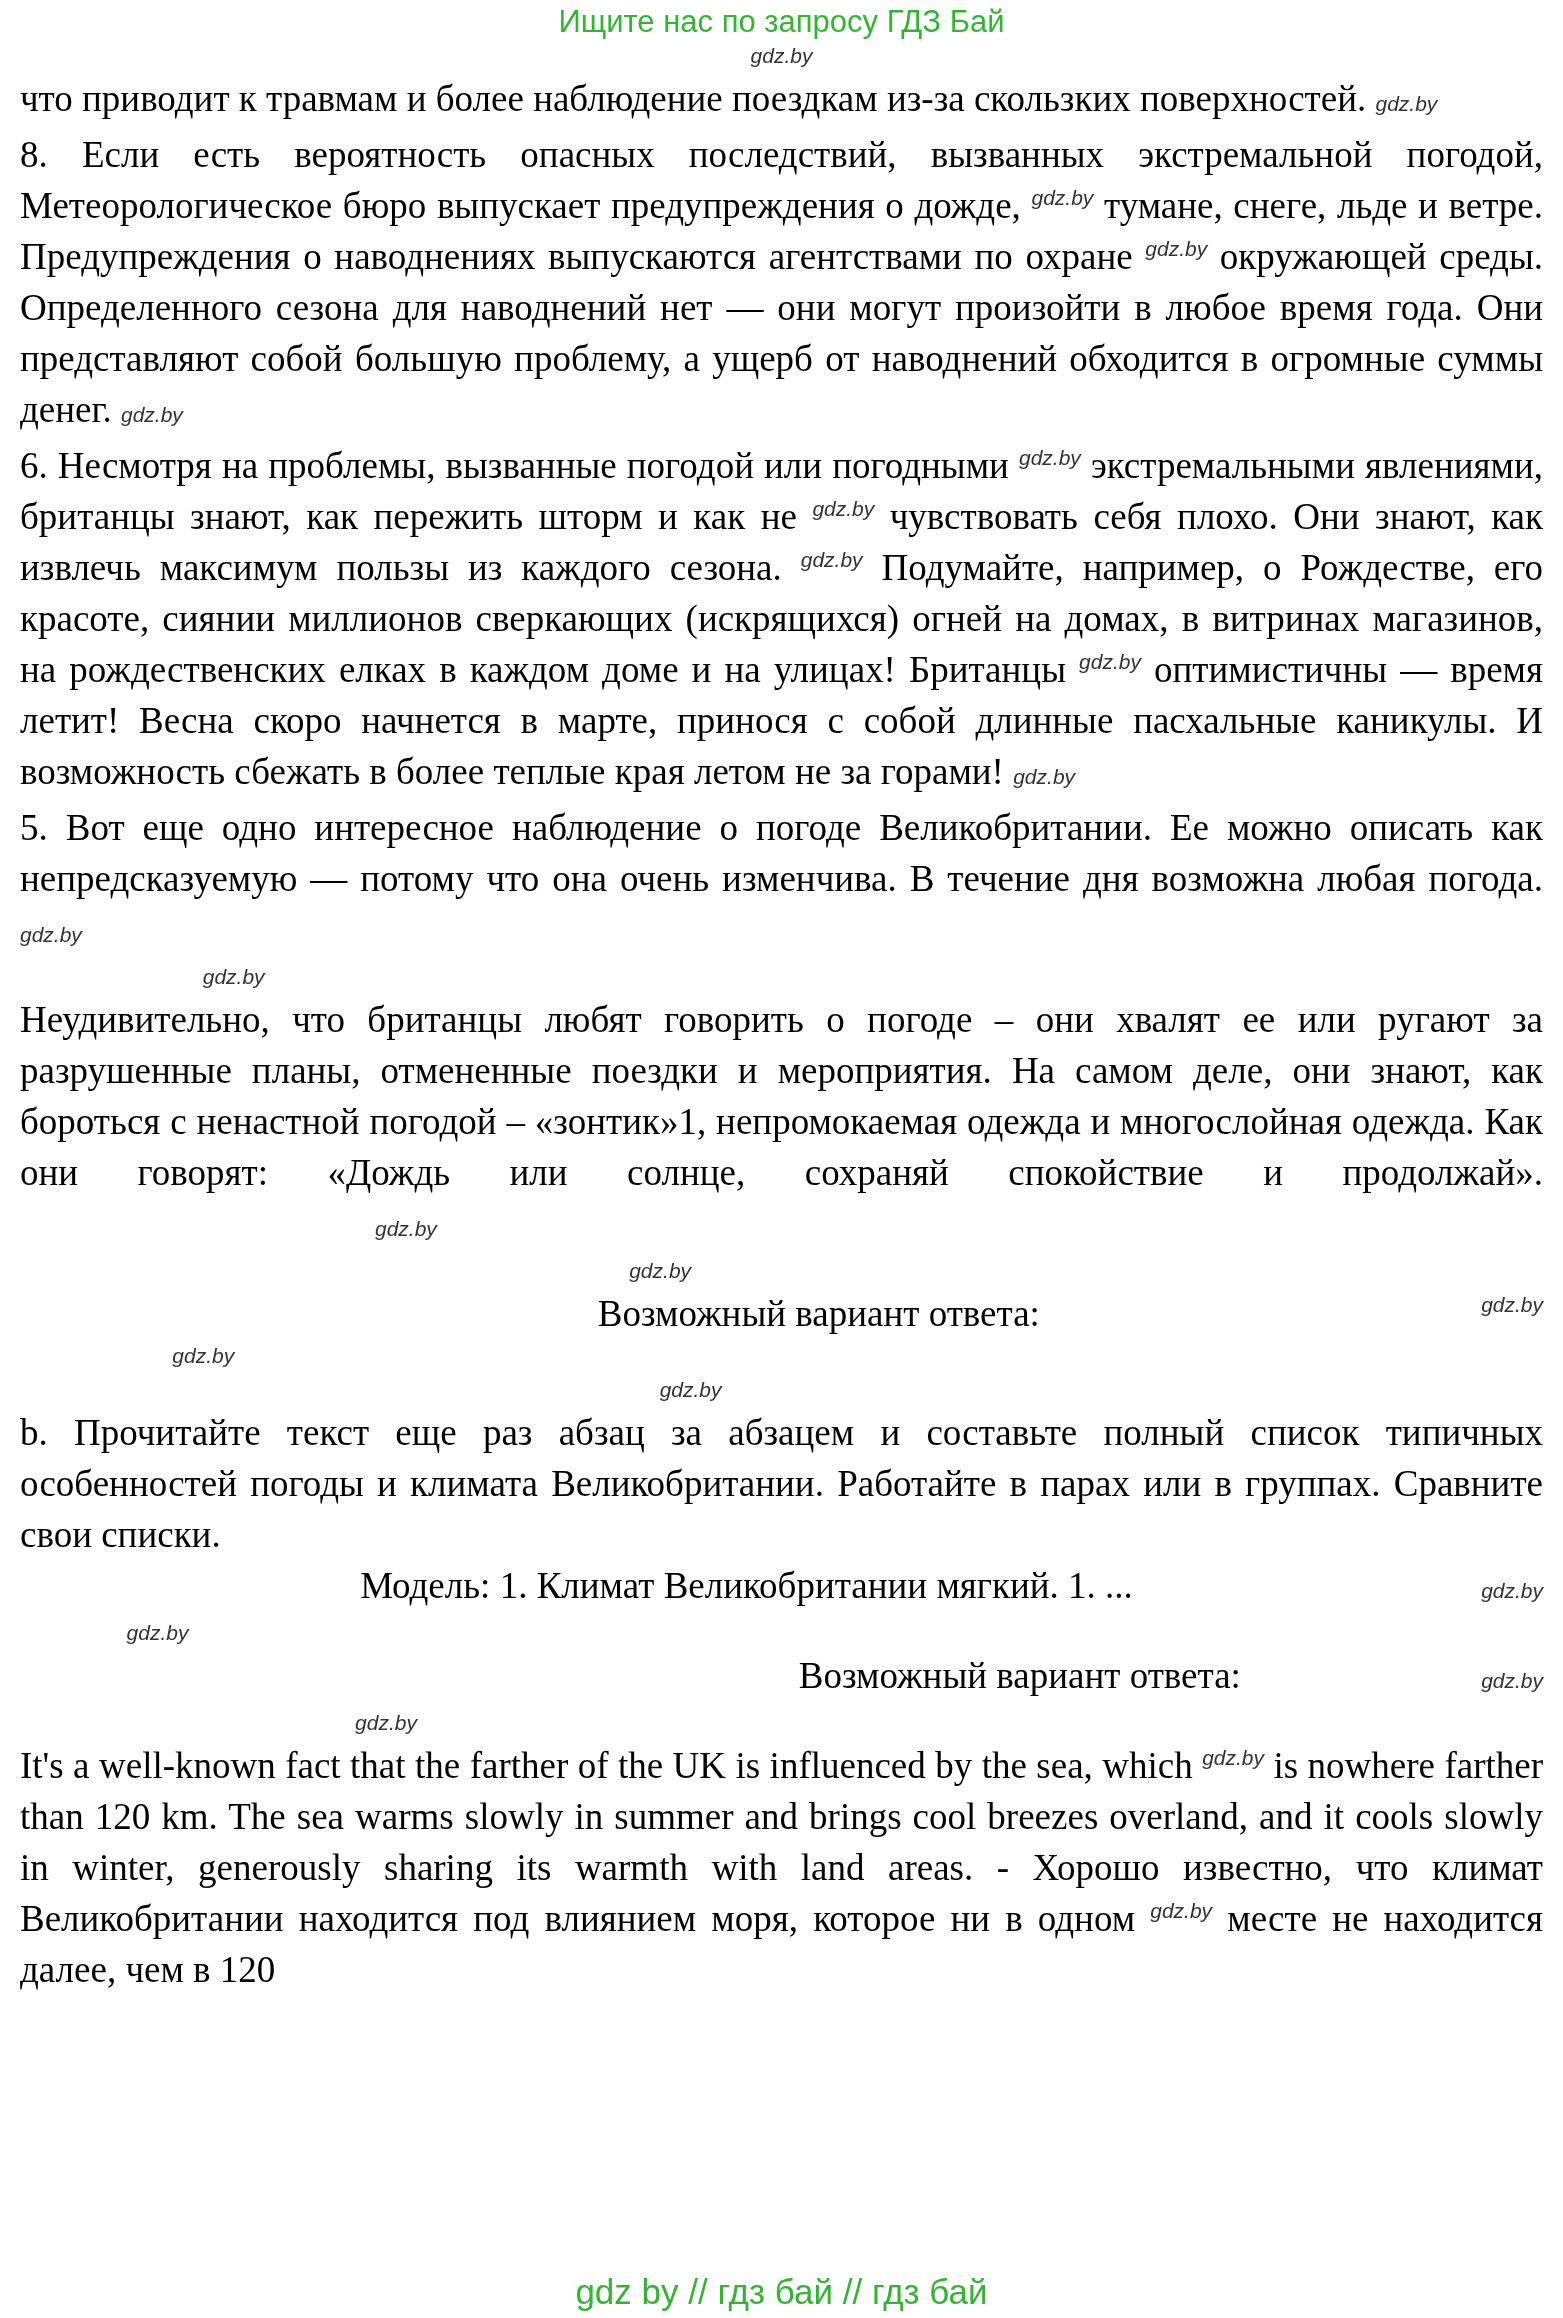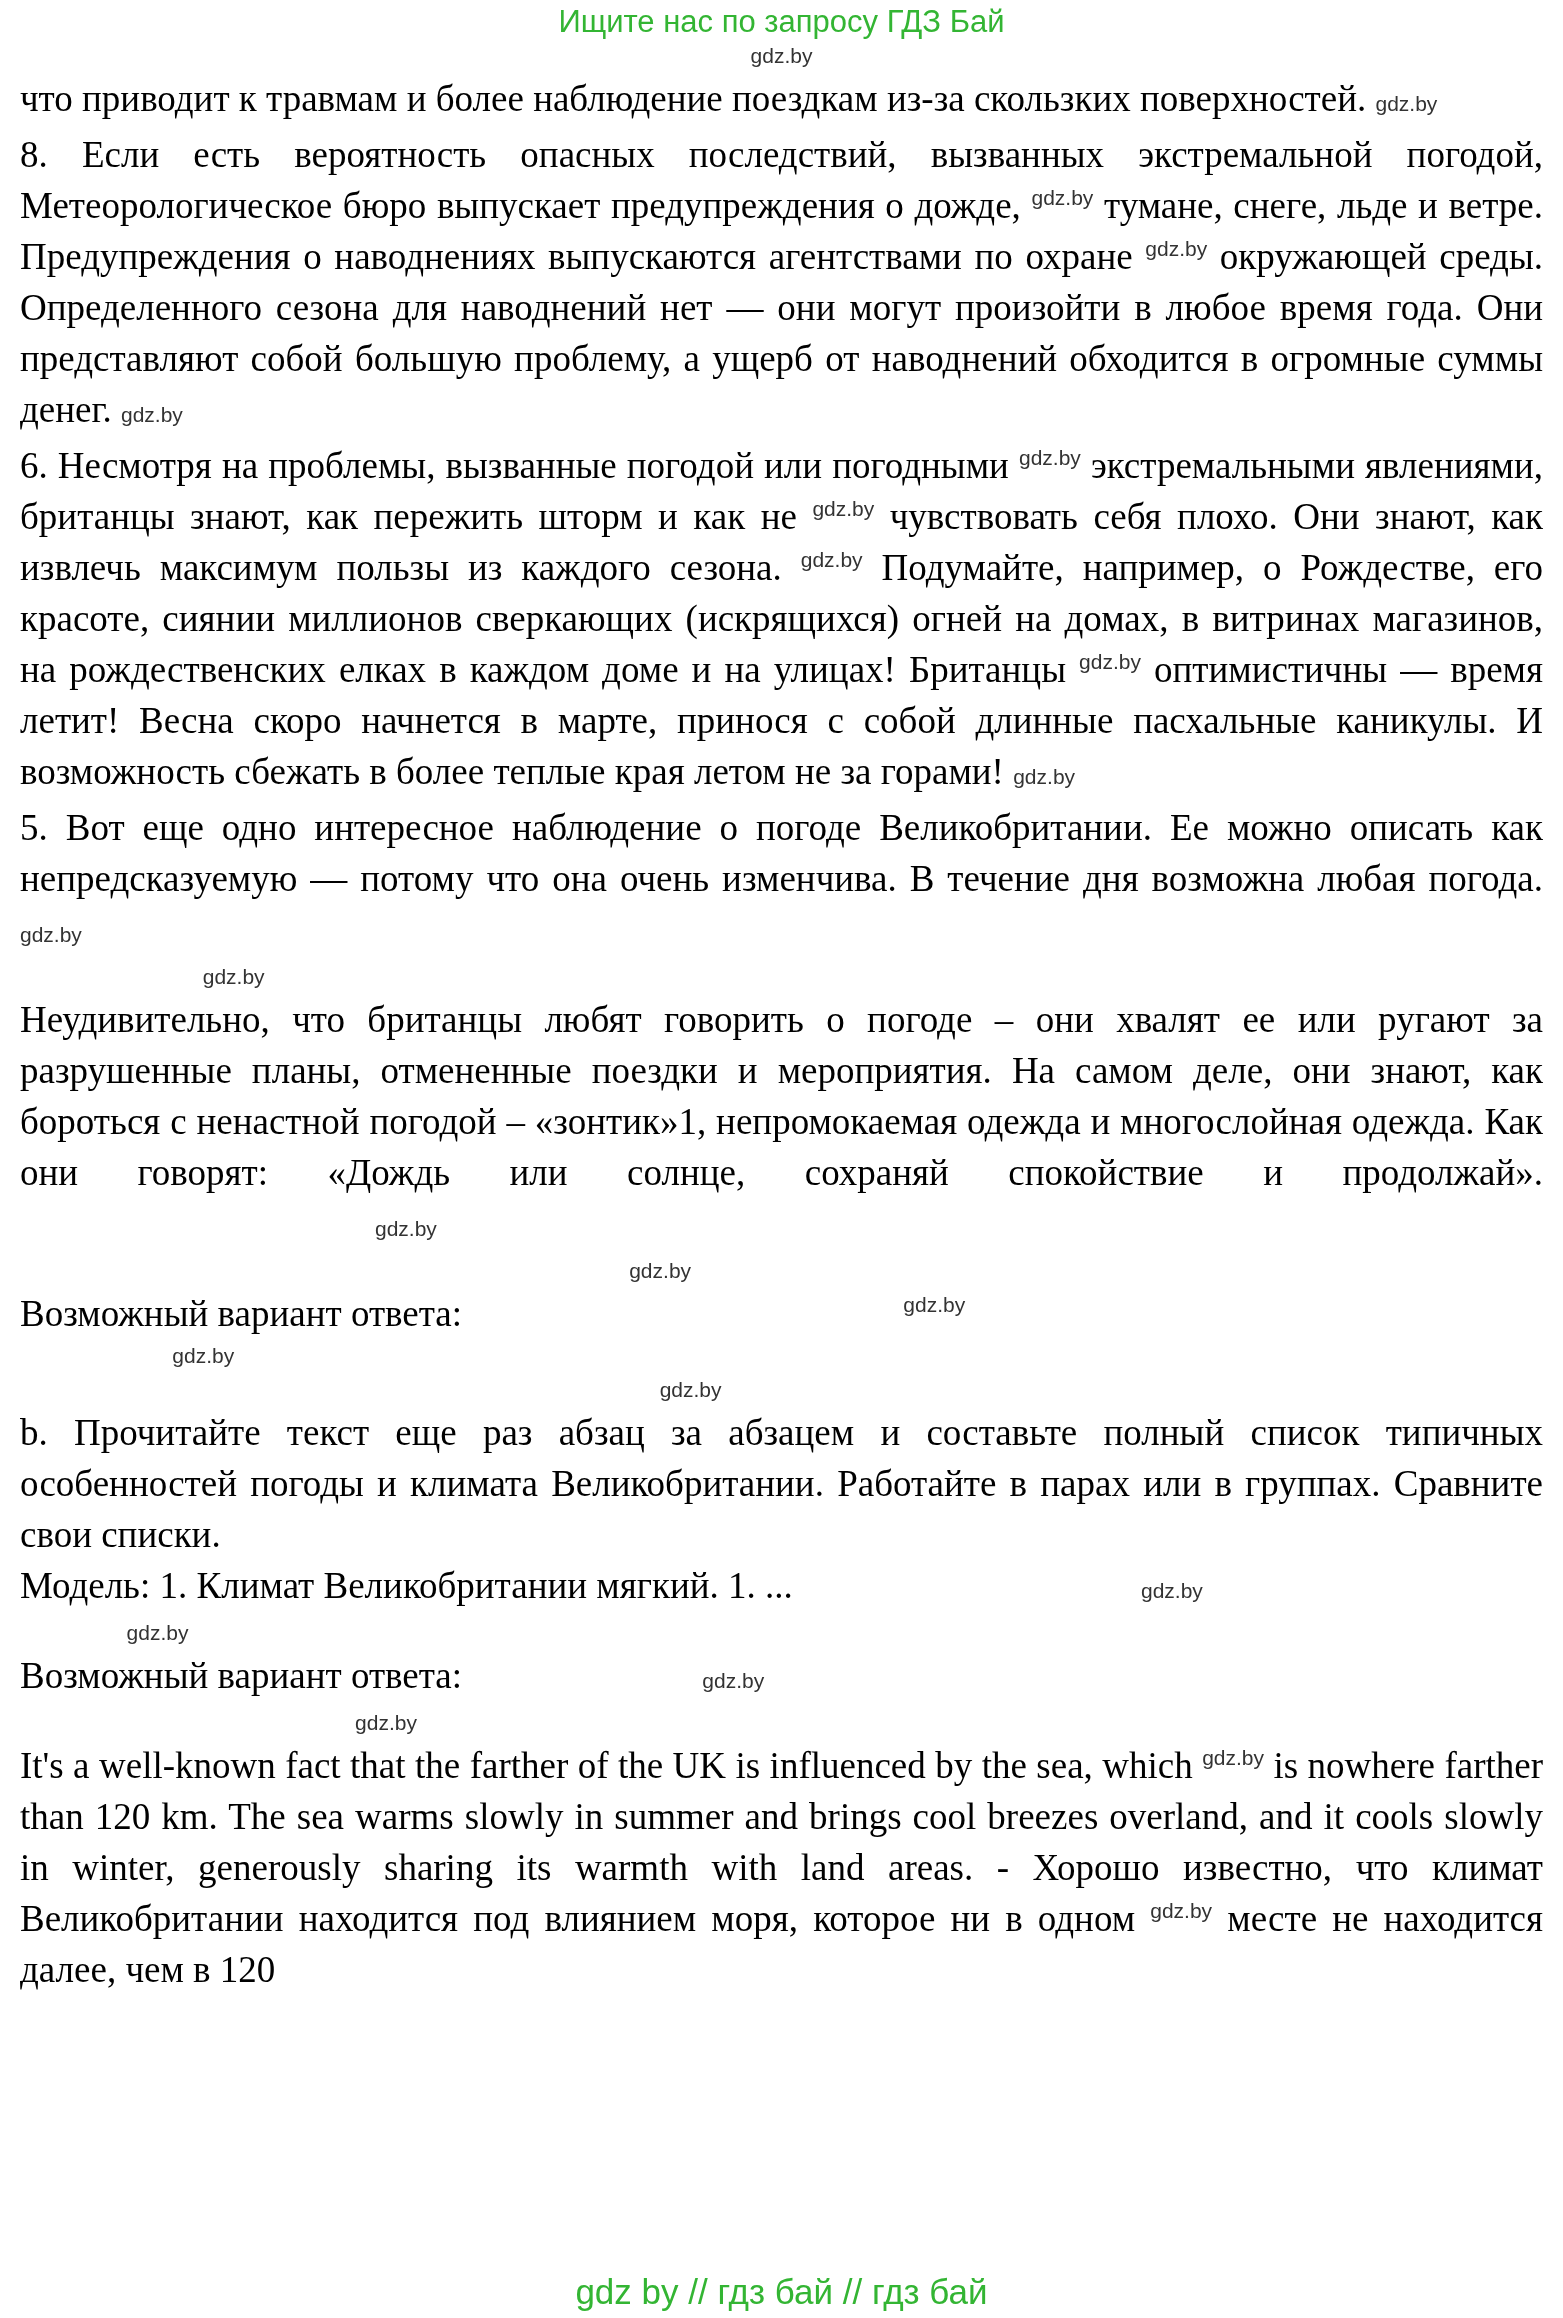--- a/index.html
+++ b/index.html
@@ -26,20 +26,21 @@
     color: #33b533;
     font-family: "Liberation Sans", sans-serif;
     font-size: 31px;
     line-height: 34px;
   }
   .wm {
     font-family: "Liberation Sans", sans-serif;
     font-size: 21px;
     color: #333333;
     white-space: nowrap;
+    font-style: italic;
   }
   .wm.sup {
     vertical-align: super;
     line-height: 0;
   }
   .wm-line {
     font-size: 21px;
     line-height: 34px;
     min-height: 34px;
   }
@@ -47,21 +48,21 @@
   .wm-line.ind12 { padding-left: 12%; }
   .wm-line.ind40 { padding-left: 40%; }
   .wm-line.ind10 { padding-left: 10%; }
   .wm-line.ind42 { padding-left: 42%; }
   .wm-line.ind7  { padding-left: 7%; }
   .wm-line.ind22 { padding-left: 22%; }
   p {
     margin: 0;
     text-align: justify;
   }
-  p.noju { text-align: left; }
+  p.noju { text-align: right; }
   .ml-560 { margin-left: 432px; }
   .ml-460 { margin-left: 355px; }
   .ml-440 { margin-left: 339px; }
   .ml-300 { margin-left: 231px; }
   .ml-240 { margin-left: 185px; }
   .footer {
     position: absolute;
     left: 0;
     bottom: 10.8px;
     width: 100%;

